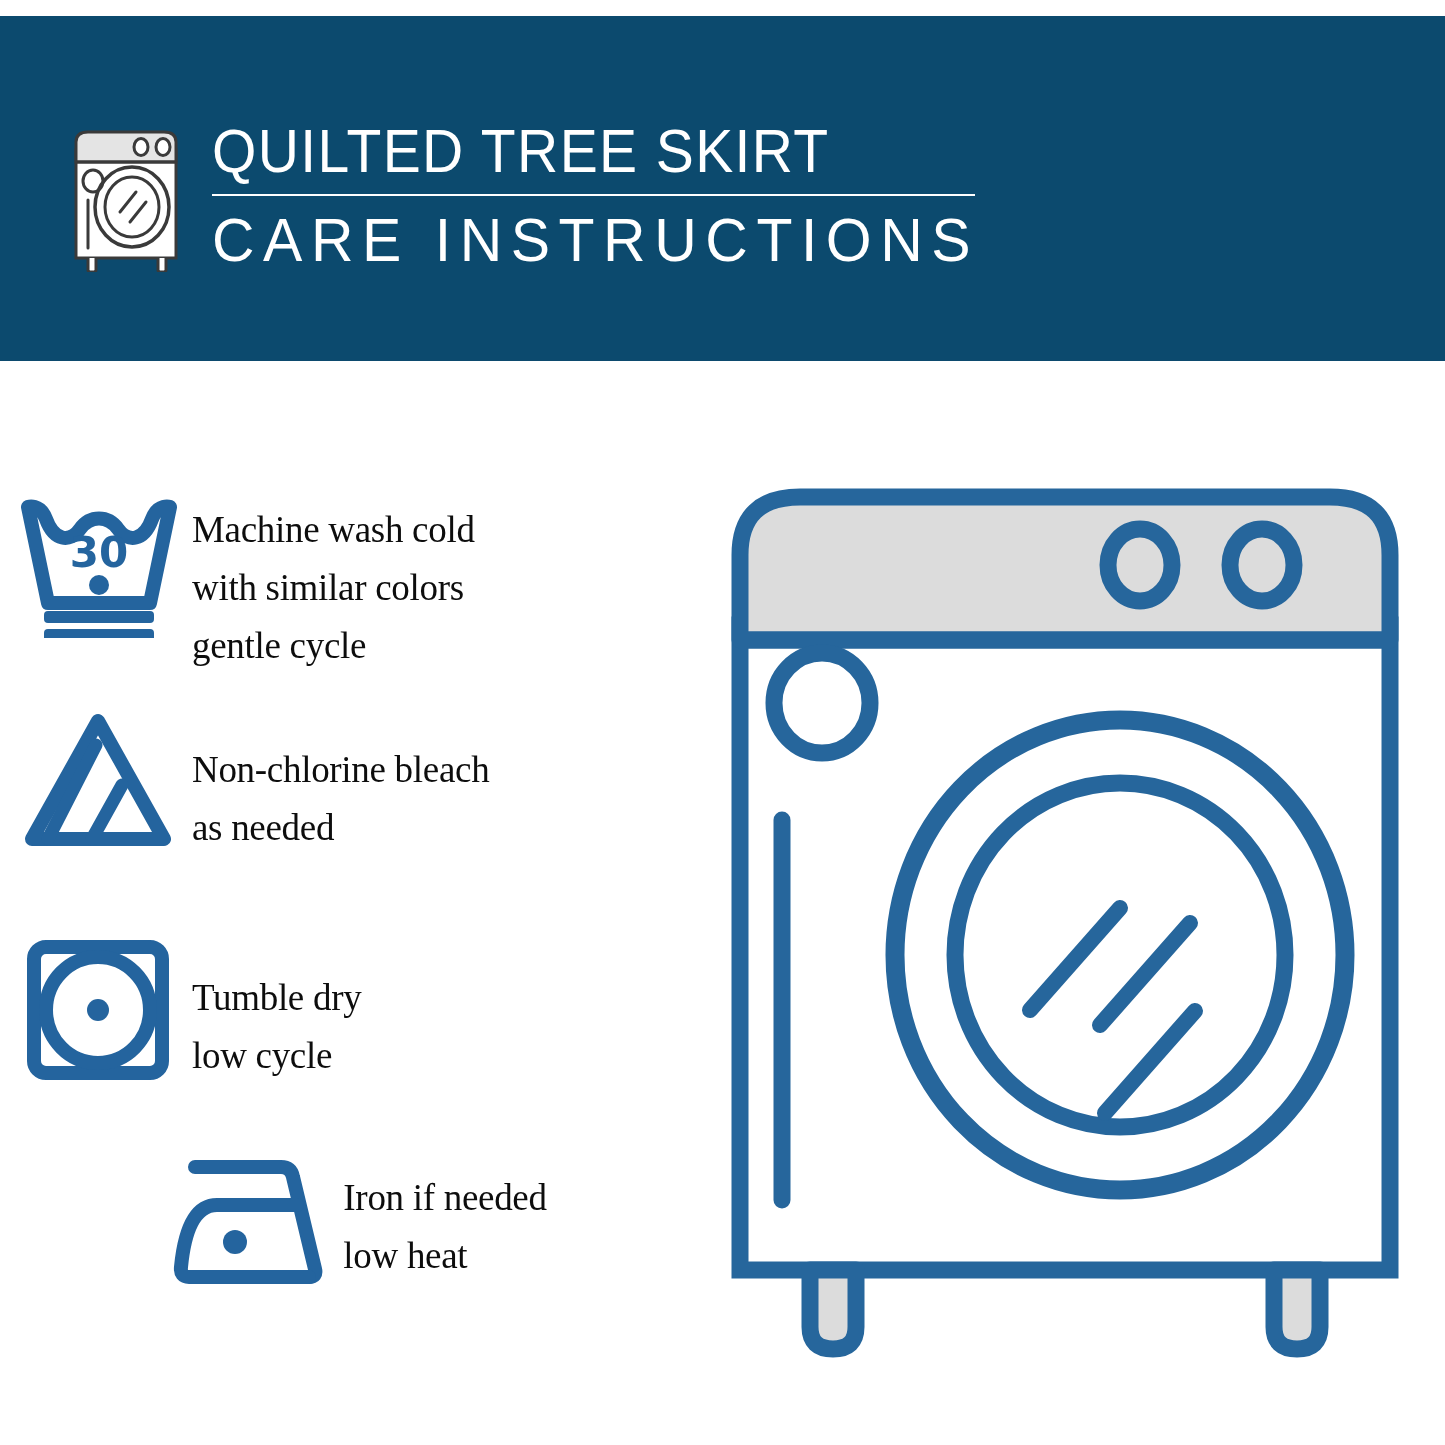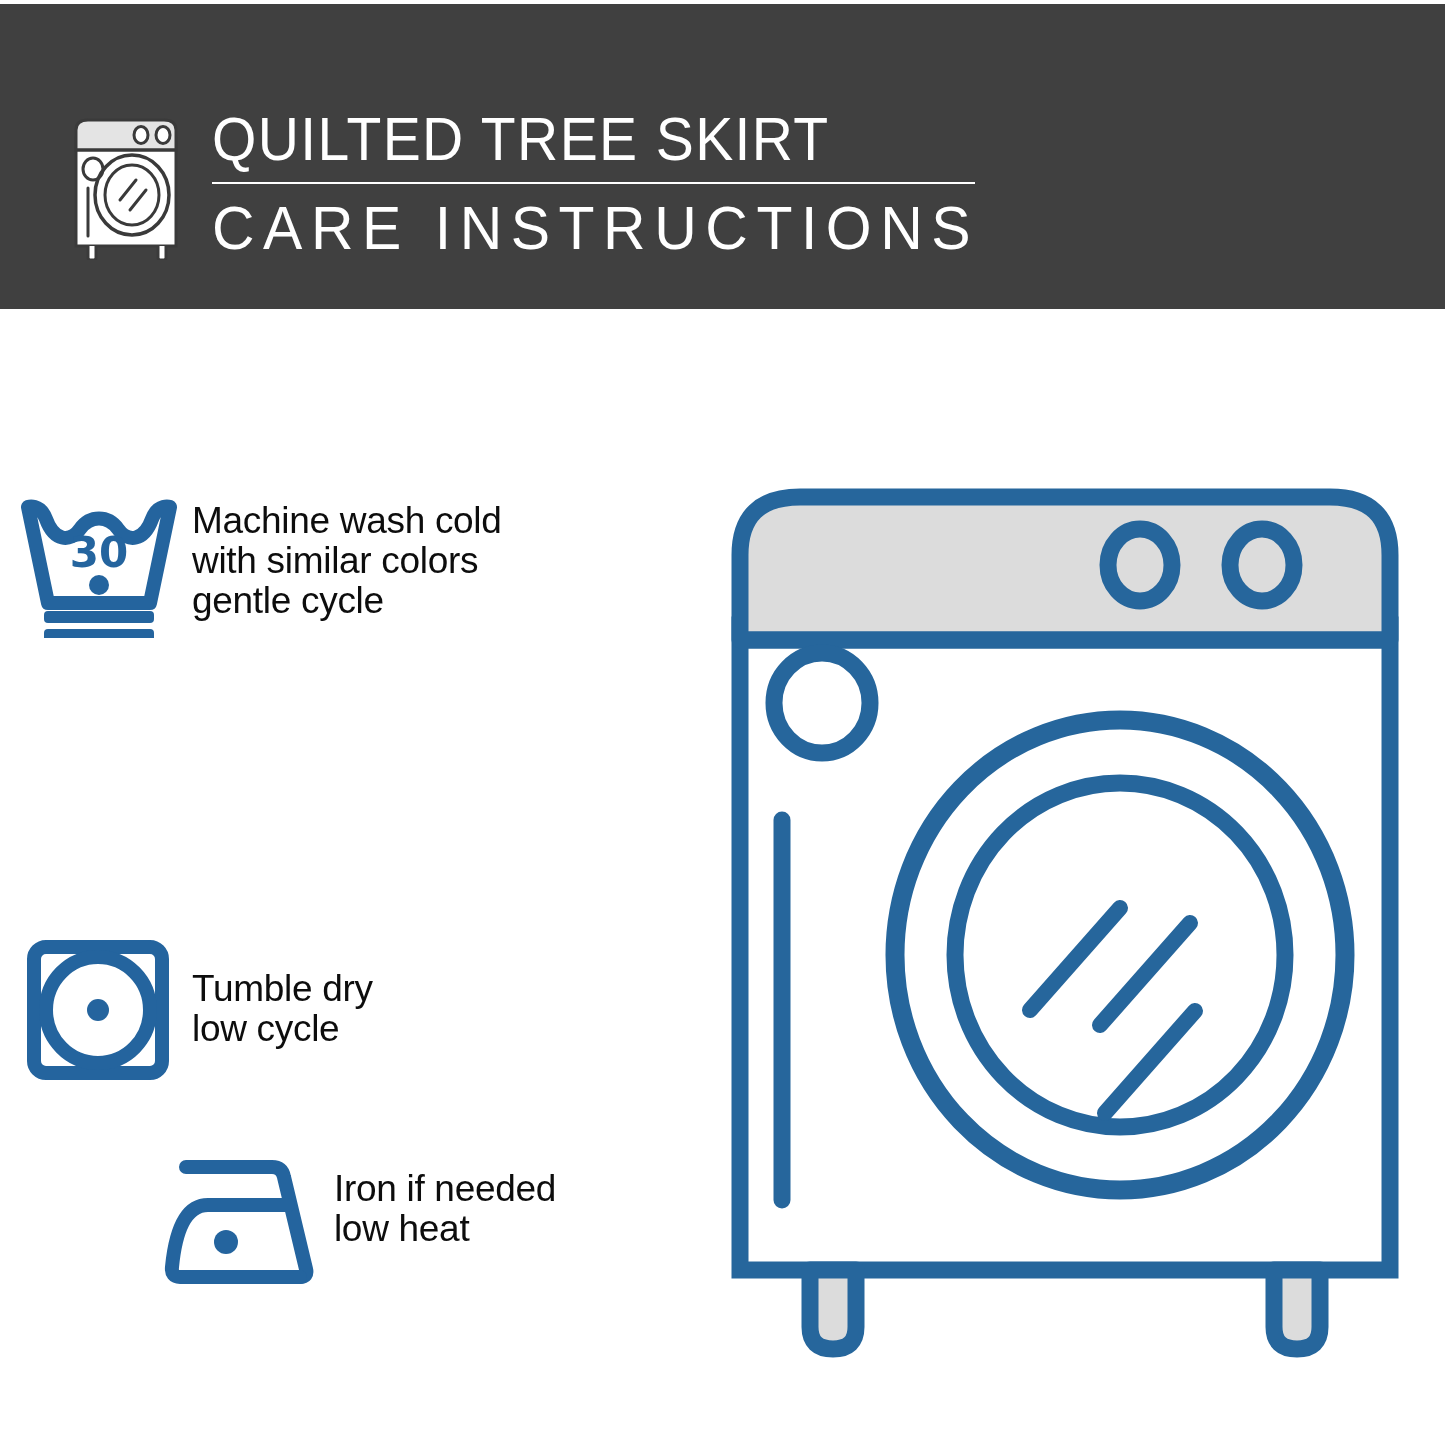--- a/index.html
+++ b/index.html
@@ -15,24 +15,24 @@
     width: 1445px;
     height: 1445px;
     background: #ffffff;
     overflow: hidden;
   }
 
   
   #header {
     position: absolute;
     left: 0;
-    top: 4px;
+    top: 16px;
     width: 1445px;
-    height: 305px;
-    background: #404040;
+    height: 345px;
+    background: #0c4a6e;
   }
   #header-logo {
     position: absolute;
     left: 62px;
     top: 104px;
     width: 130px;
     height: 152px;
   }
   #header-titles {
     position: absolute;
@@ -87,25 +87,25 @@
   }
   .care-icon {
     position: relative;
     width: 180px;
     flex: 0 0 180px;
     display: flex;
     justify-content: center;
     align-items: flex-start;
   }
   .care-text {
-    font-family: Liberation Sans, sans-serif;
+    font-family: Liberation Serif, serif;
     font-size: 37px;
     font-weight: 400;
     color: #0d0d0d;
-    line-height: 40px;
+    line-height: 58px;
     letter-spacing: -0.3px;
     padding-left: 4px;
     white-space: pre-line;
   }
 
   #row-wash  { top: 148px; }
   #row-bleach{ top: 362px; }
   #row-dry   { top: 592px; }
   #row-iron  { top: 800px; justify-content: center; }
 
@@ -184,20 +184,33 @@
           <text x="81" y="74" font-family="DejaVu Sans, sans-serif" font-size="42" font-weight="bold" fill="#24649E" text-anchor="middle">30</text>
 
           <circle cx="81" cy="92" r="10" fill="#24649E"></circle>
         </svg>
       </div>
       <div class="care-text care-text-wash">Machine wash cold
 with similar colors
 gentle cycle</div>
     </div>
 
+    <div class="care-row" id="row-bleach">
+      <div class="care-icon">
+        <svg viewBox="0 0 160 145" width="160" height="145" aria-hidden="true">
+
+          <path d="M80 14 L146 132 L14 132 Z" fill="none" stroke="#24649E" stroke-width="14" stroke-linejoin="round"></path>
+
+          <path d="M78 38 L30 132" fill="none" stroke="#24649E" stroke-width="13" stroke-linecap="round"></path>
+          <path d="M104 78 L74 132" fill="none" stroke="#24649E" stroke-width="13" stroke-linecap="round"></path>
+        </svg>
+      </div>
+      <div class="care-text care-text-bleach">Non-chlorine bleach
+as needed</div>
+    </div>
 
     <div class="care-row" id="row-dry">
       <div class="care-icon">
         <svg viewBox="0 0 160 145" width="160" height="145" aria-hidden="true">
 
           <rect x="16" y="10" width="128" height="126" rx="12" fill="none" stroke="#24649E" stroke-width="14"></rect>
 
           <ellipse cx="80" cy="73" rx="52" ry="53" fill="none" stroke="#24649E" stroke-width="14"></ellipse>
 
           <circle cx="80" cy="73" r="11" fill="#24649E"></circle>

